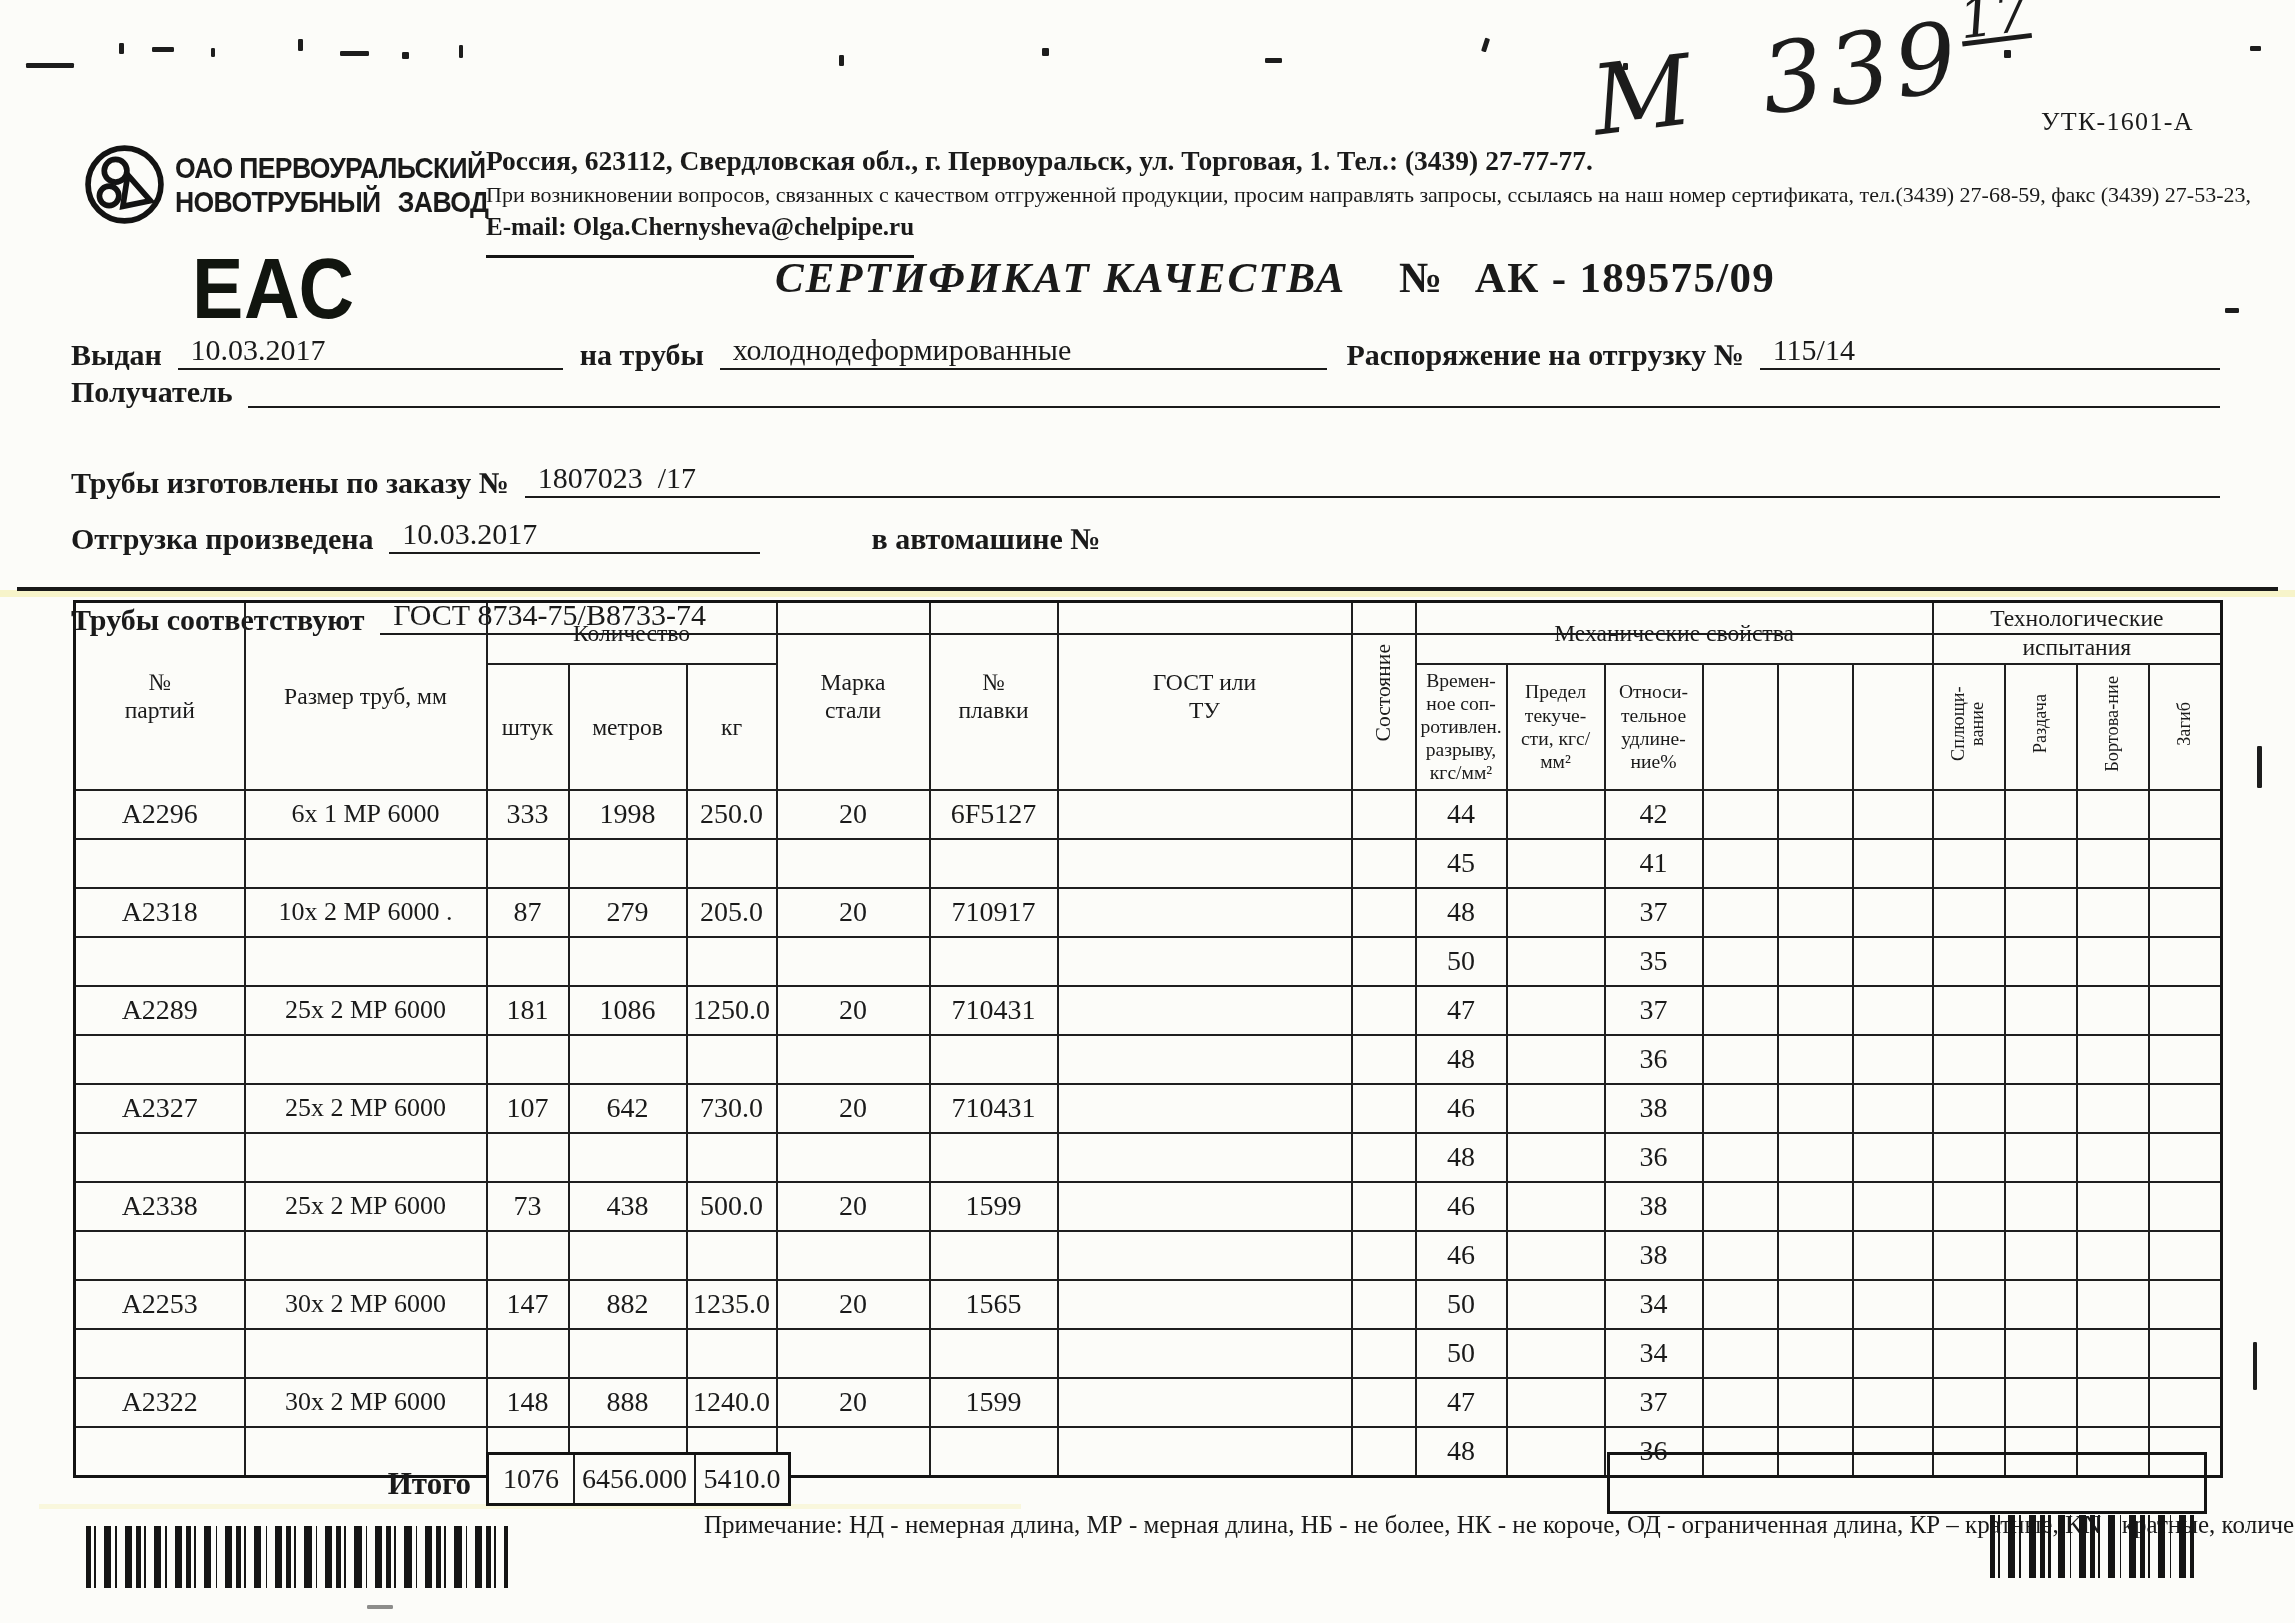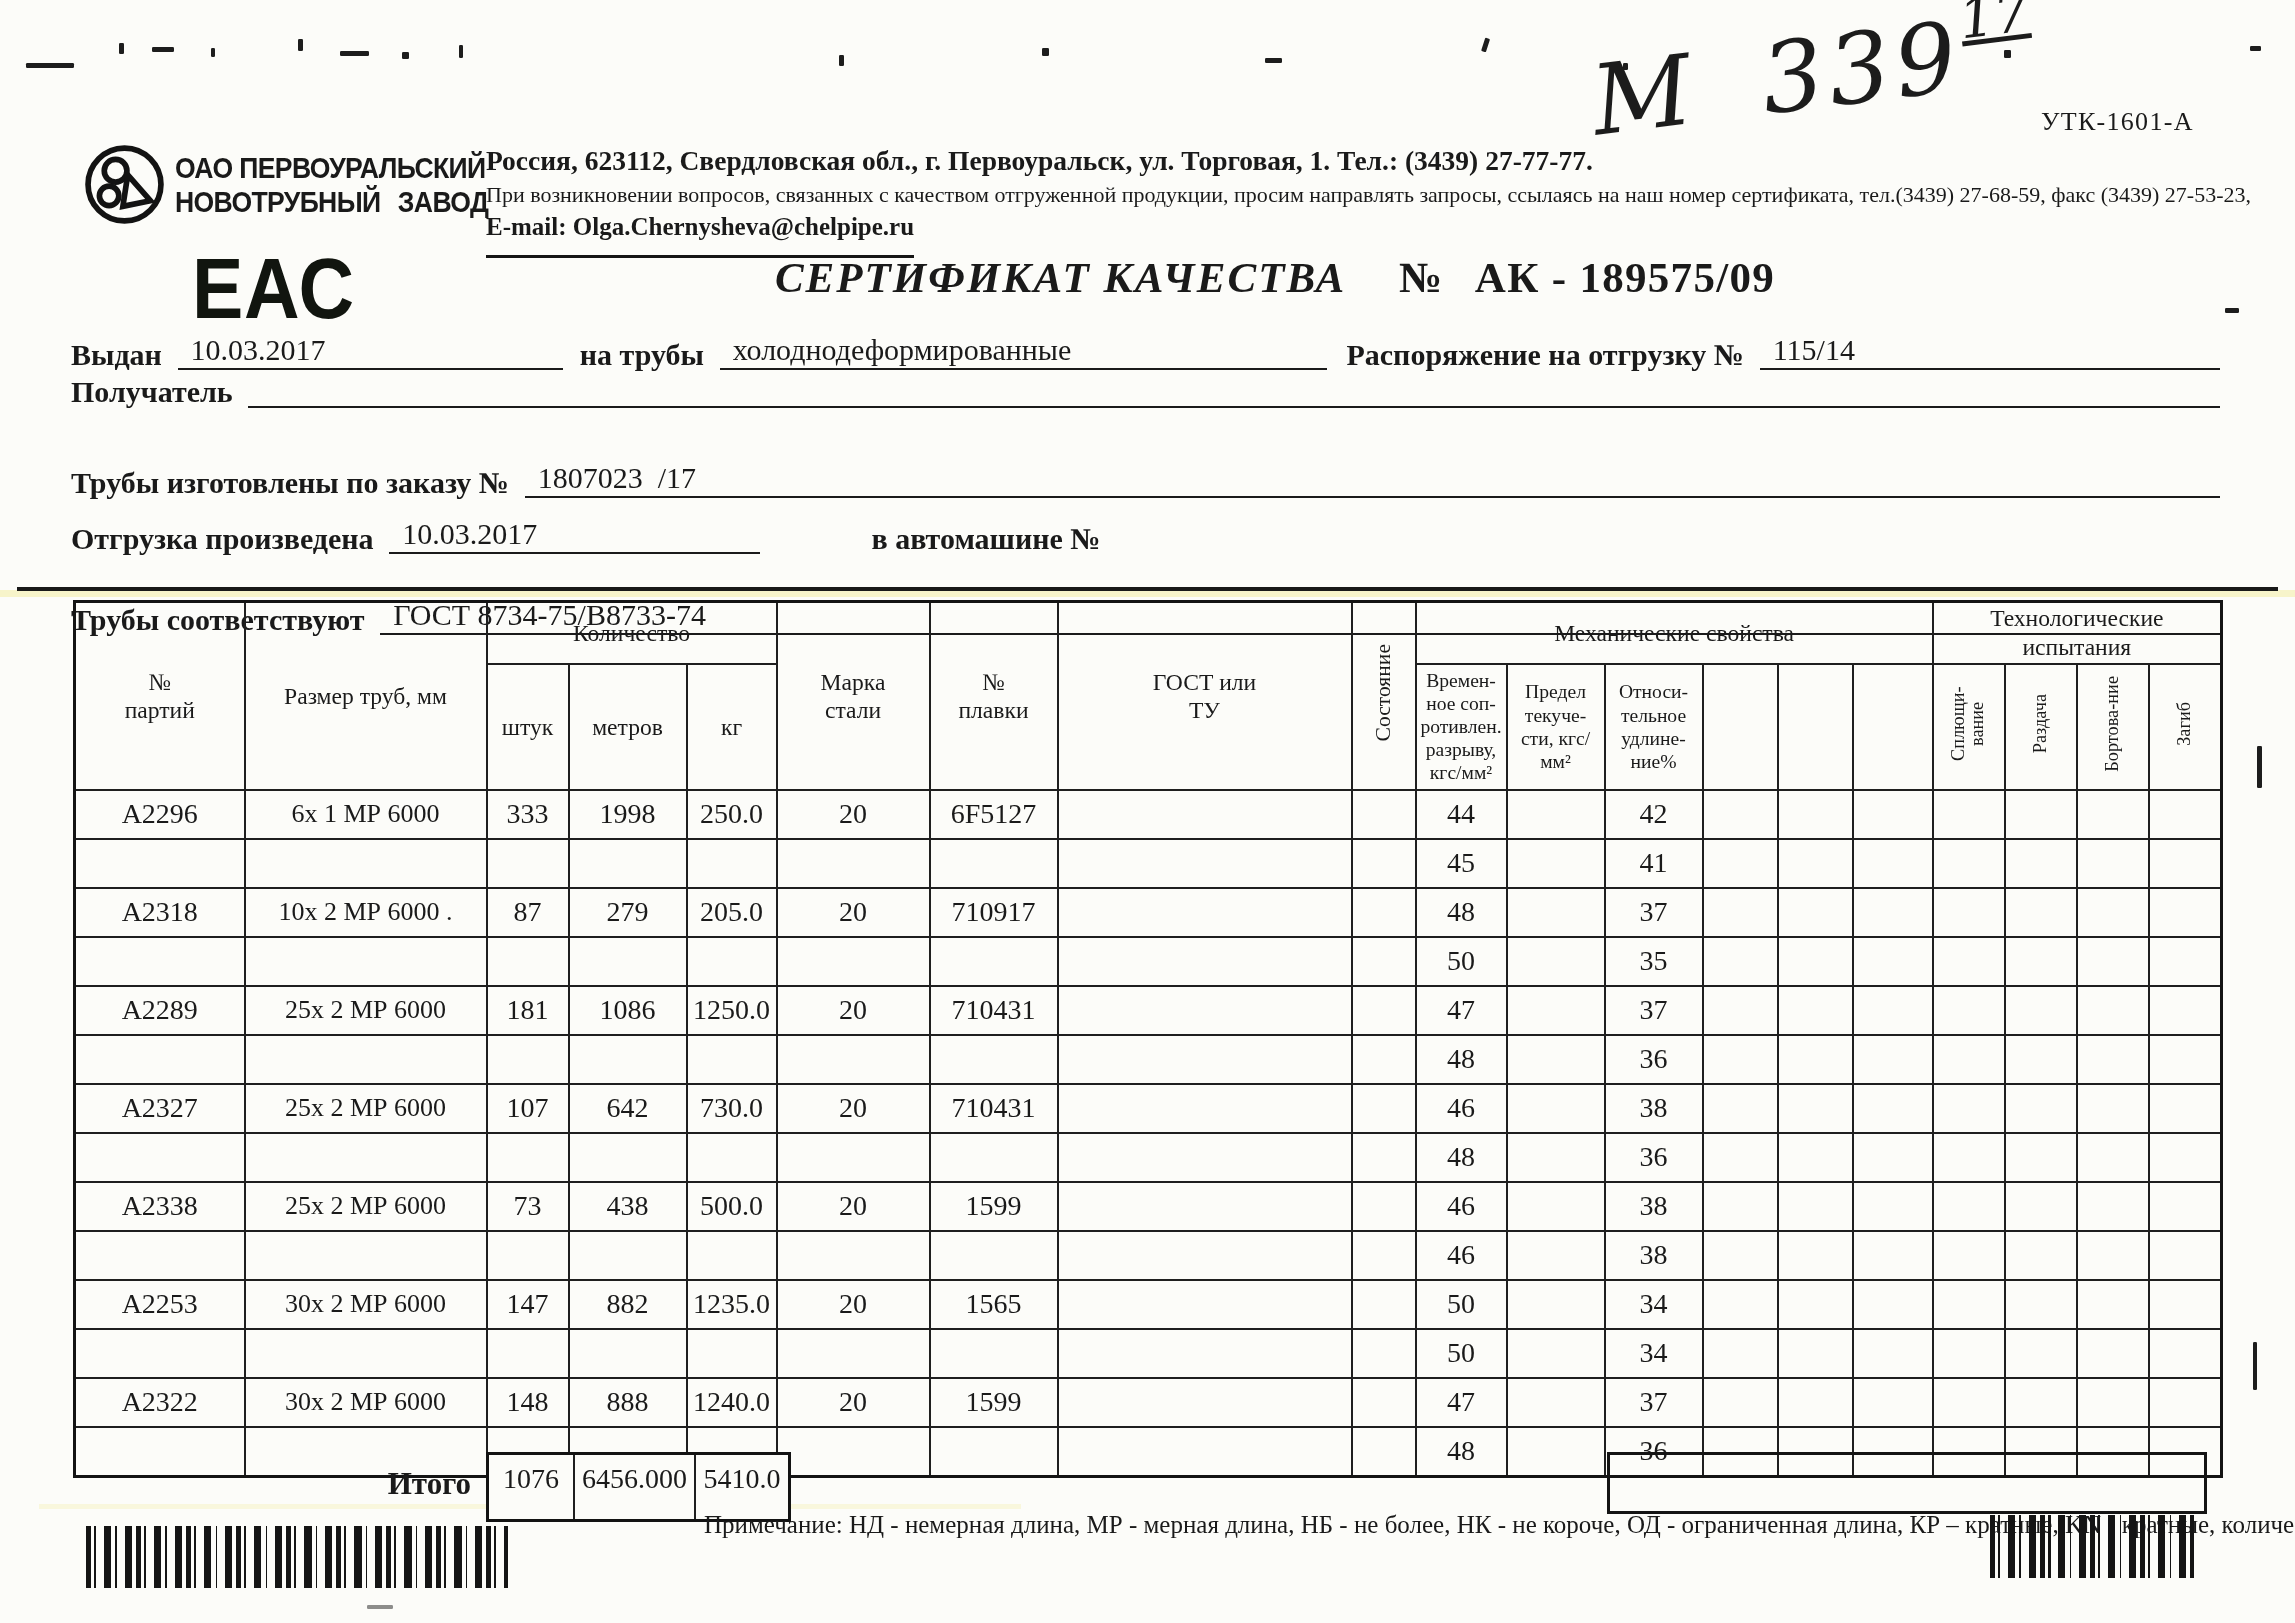--- a/index.html
+++ b/index.html
@@ -58,21 +58,21 @@
   .w170{max-width:115px;}
   .w330{max-width:216px;}
   .vt{writing-mode:vertical-rl;transform:rotate(180deg);display:inline-block;
       font-size:21px;line-height:1.05;max-height:118px;}
   .vstate{max-height:177px;font-size:21.6px;}
   
   .totlabel{position:absolute;left:262px;top:1466px;width:209px;text-align:right;
             font-weight:bold;font-size:31px;}
   .totbox{position:absolute;left:486px;top:1452px;display:flex;border:3.3px solid #131313;
           background:#fcfcf9;}
-  .totbox div{height:64px;line-height:48px;font-size:28px;text-align:center;}
+  .totbox div{height:48px;line-height:48px;font-size:28px;text-align:center;}
   .totbox .c2,.totbox .c3{border-left:2px solid #1f1f1f;}
   .rightbox{position:absolute;left:1607px;top:1452px;width:594px;height:56px;
             border:3.3px solid #141414;}
   .note{position:absolute;left:704px;top:1511px;font-size:25px;white-space:nowrap;}
   
   .bc{position:absolute;background:
       repeating-linear-gradient(90deg,#141414 0 4.6px,transparent 4.6px 7.9px,#141414 7.9px 10.5px,
       transparent 10.5px 17.7px,#141414 17.7px 25.5px,transparent 25.5px 29.5px,#141414 29.5px 31px,
       transparent 31px 39px,#141414 39px 46px,transparent 46px 50px);}
   .bc1{left:86px;top:1526px;width:422px;height:62px;}

